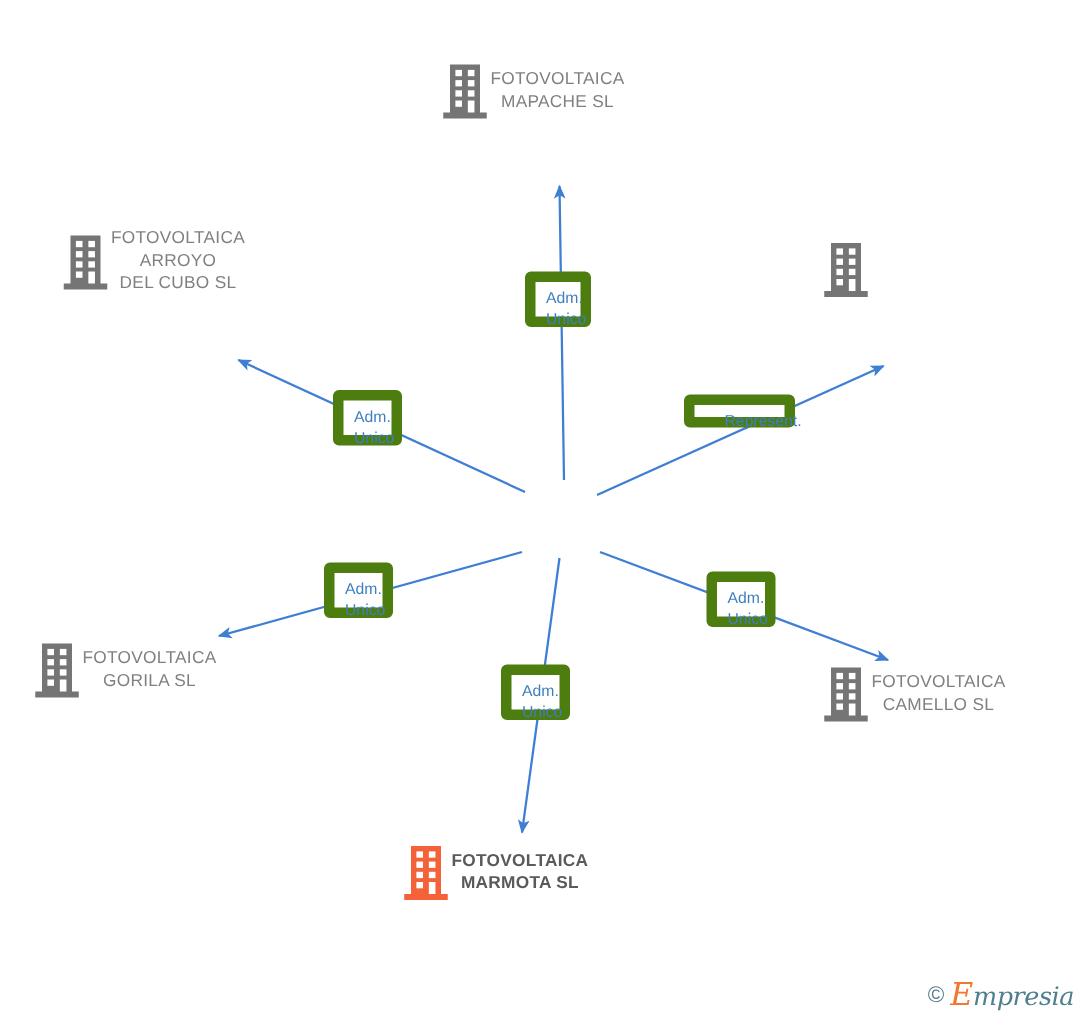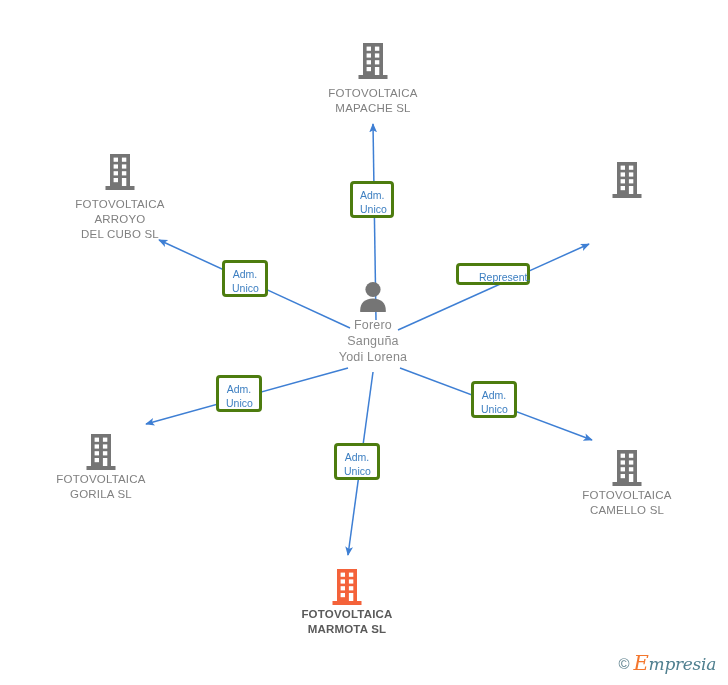--- a/index.html
+++ b/index.html
@@ -20,21 +20,20 @@
   #edge-layer {
     position: absolute;
     left: 0;
     top: 0;
     width: 728px;
     height: 685px;
   }
   .node {
     position: absolute;
     display: flex;
-    flex-direction: column;
     align-items: center;
     width: 160px;
     margin-left: -80px;
   }
   .node-label {
     font-size: 11.5px;
     line-height: 15px;
     color: #808080;
     text-align: center;
     letter-spacing: 0.2px;
@@ -54,21 +53,21 @@
     height: 40px;
     display: block;
   }
   .node.below .node-icon { order: 2; }
   .node.below .node-label { order: 1; }
   .node.above .node-icon { order: 1; }
   .node.above .node-label { order: 2; }
   .label-gap-top { height: 5px; }
   .edge-label {
     position: absolute;
-    border: 3px solid #4d7c0f;
+    border: 7px solid #4d7c0f;
     border-radius: 4px;
     background: #ffffff;
     color: #3d7fc1;
     font-size: 10.5px;
     line-height: 14px;
     text-align: center;
     padding: 4px 7px;
     white-space: pre-line;
     box-sizing: border-box;
   }
@@ -111,32 +110,20 @@
     <g id="edge-lines">
         <line x1="376" y1="320" x2="373" y2="124" stroke="#3e7fd4" stroke-width="1.5" marker-end="url(#arrowhead)"></line>
         <line x1="350" y1="328" x2="159" y2="240" stroke="#3e7fd4" stroke-width="1.5" marker-end="url(#arrowhead)"></line>
         <line x1="398" y1="330" x2="589" y2="244" stroke="#3e7fd4" stroke-width="1.5" marker-end="url(#arrowhead)"></line>
         <line x1="348" y1="368" x2="146" y2="424" stroke="#3e7fd4" stroke-width="1.5" marker-end="url(#arrowhead)"></line>
         <line x1="400" y1="368" x2="592" y2="440" stroke="#3e7fd4" stroke-width="1.5" marker-end="url(#arrowhead)"></line>
         <line x1="373" y1="372" x2="348" y2="555" stroke="#3e7fd4" stroke-width="1.5" marker-end="url(#arrowhead)"></line>
       </g>
   </svg>
 
-  <div class="node above" style="left:373px; top:272px;">
-    <span class="node-label person">Forero
-Sanguña
-Yodi Lorena</span>
-    <span class="label-gap-top"></span>
-    <span>
-      <svg class="node-icon" viewBox="0 0 34 40" xmlns="http://www.w3.org/2000/svg">
-        <circle cx="17" cy="12.5" r="7.6" fill="#757575"></circle>
-        <path d="M17 21.5 C8.6 21.5 4.2 26.6 4.2 33.2 L4.2 35 L29.8 35 L29.8 33.2 C29.8 26.6 25.4 21.5 17 21.5 Z" fill="#757575"></path>
-      </svg>
-    </span>
-  </div>
 
   <div id="node-container">
       <div class="node above" style="left: 373px; top: 41px;">
         <span>
   <svg class="node-icon" viewBox="0 0 34 40" xmlns="http://www.w3.org/2000/svg">
     <rect x="7" y="2" width="20" height="33" fill="#757575"></rect>
     <rect x="2.5" y="34" width="29" height="4" fill="#757575"></rect>
     <rect x="10.6" y="5.6" width="4.4" height="4.2" fill="#ffffff"></rect>
     <rect x="18.9" y="5.6" width="4.4" height="4.2" fill="#ffffff"></rect>
     <rect x="10.6" y="12.4" width="4.4" height="4.2" fill="#ffffff"></rect>

